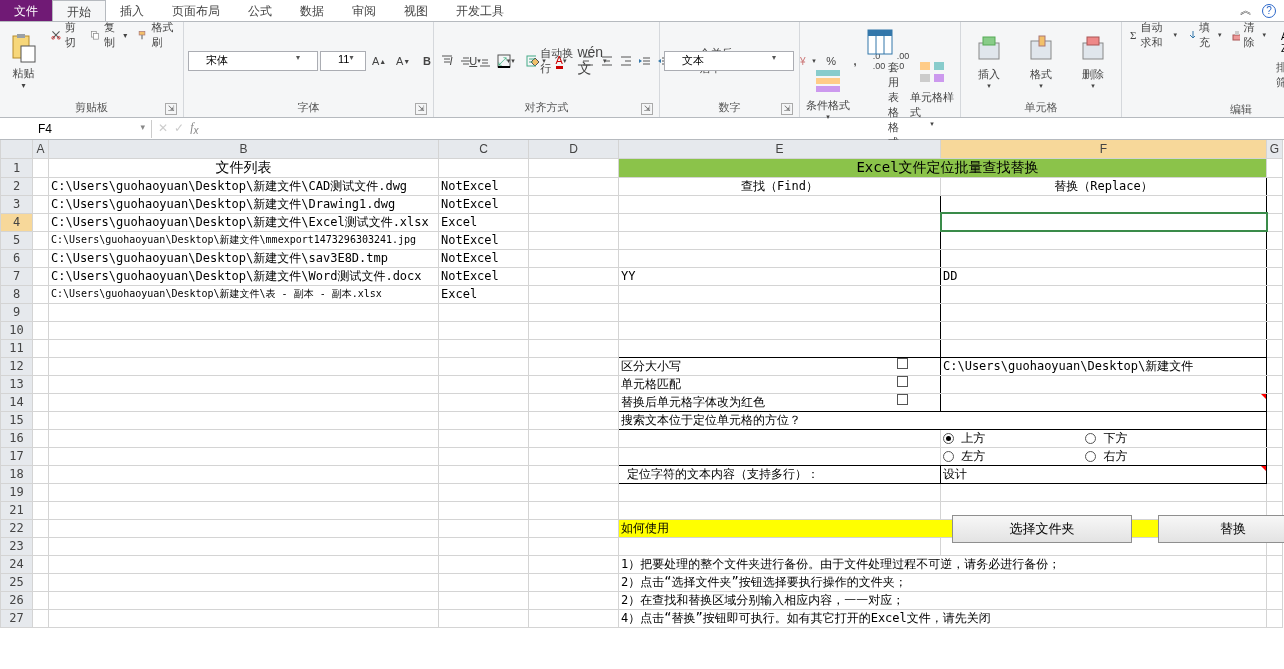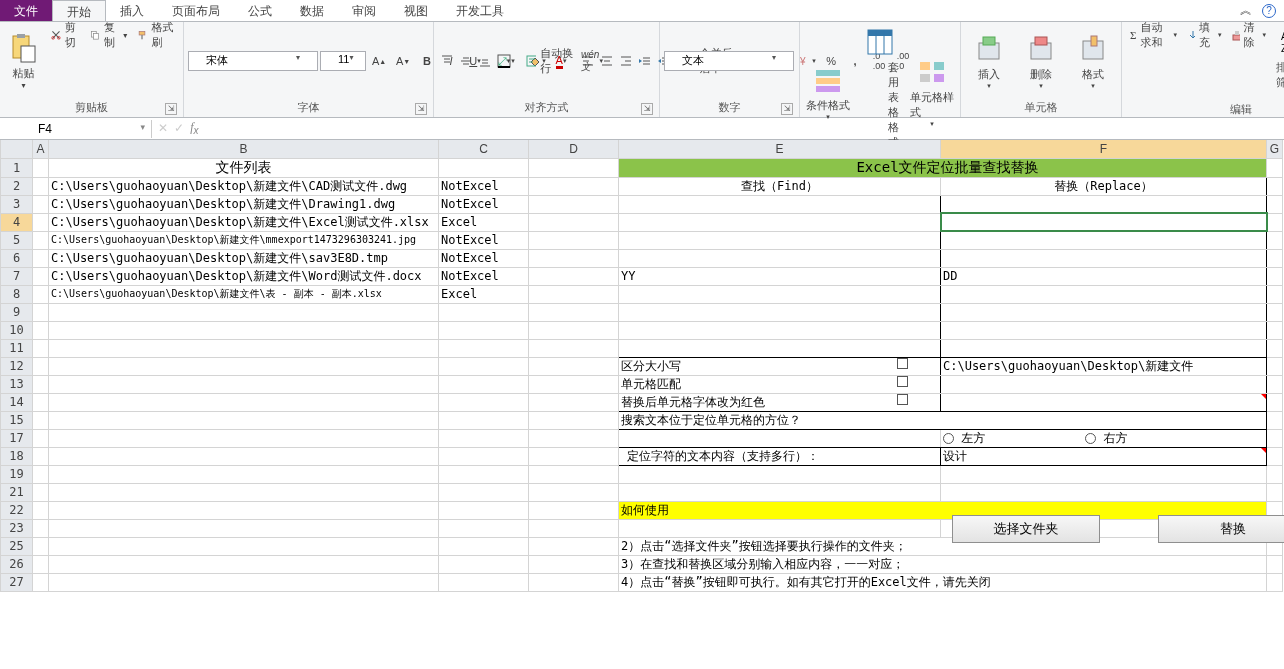--- a/index.html
+++ b/index.html
@@ -176,21 +176,21 @@
                 <path d="M3 8 L7 4 L11 8 L7 12 Z" fill="#f2c069" stroke="#555"></path>
               </svg>
               <span style="font-size:7px;">▾</span>
             </div>
         <div class="small-btn">
               <span style="color:#c00;border-bottom:3px solid #c00;">A</span>
               <span style="font-size:7px;">▾</span>
             </div>
         <div class="sep-v"></div>
         <div class="small-btn">
-              <span style="font-size:10px;font-style:italic;">wén<br>文</span>
+              <span style="font-size:14px;">wén<br>文</span>
               <span style="font-size:7px;">▾</span>
             </div>
       </div>
     </div>
       </div>
     <div class="group-label"><span>字体</span><span class="launcher">⇲</span></div>
   </div>
 
   <div class="group" style="width:226px;">
     <div class="group-body">
@@ -352,32 +352,32 @@
       <div class="big-btn">
           <svg class="icon-lg" viewBox="0 0 32 32">
             <rect x="6" y="10" width="20" height="16" fill="#e0e6ec" stroke="#888"></rect>
             <rect x="10" y="4" width="12" height="8" fill="#8c8" stroke="#5a5"></rect>
           </svg>
           <span>插入</span>
           <span style="font-size:7px;">▾</span>
         </div>
       <div class="big-btn">
           <svg class="icon-lg" viewBox="0 0 32 32">
+            <rect x="6" y="8" width="20" height="18" fill="#e0e6ec" stroke="#888"></rect>
+            <rect x="14" y="3" width="6" height="10" fill="#f2c069" stroke="#a77"></rect>
+          </svg>
+          <span>格式</span>
+          <span style="font-size:7px;">▾</span>
+        </div>
+      <div class="big-btn">
+          <svg class="icon-lg" viewBox="0 0 32 32">
             <rect x="6" y="10" width="20" height="16" fill="#e0e6ec" stroke="#888"></rect>
             <rect x="10" y="4" width="12" height="8" fill="#e88" stroke="#a55"></rect>
           </svg>
           <span>删除</span>
-          <span style="font-size:7px;">▾</span>
-        </div>
-      <div class="big-btn">
-          <svg class="icon-lg" viewBox="0 0 32 32">
-            <rect x="6" y="8" width="20" height="18" fill="#e0e6ec" stroke="#888"></rect>
-            <rect x="14" y="3" width="6" height="10" fill="#f2c069" stroke="#a77"></rect>
-          </svg>
-          <span>格式</span>
           <span style="font-size:7px;">▾</span>
         </div>
     </div>
     <div class="group-label"><span>单元格</span></div>
   </div>
 
   <div class="group" style="flex:1;">
     <div class="group-body">
       <div class="col">
         <div class="text-btn">
@@ -605,20 +605,30 @@
         <tr>
           <td class="rowhdr">15</td>
           <td></td>
           <td></td>
           <td></td>
           <td></td>
           <td colspan="2" style="border-left: 1px solid rgb(0, 0, 0); border-right: 1px solid rgb(0, 0, 0); border-bottom: 1px solid rgb(0, 0, 0);">搜索文本位于定位单元格的方位？</td>
           <td></td>
         </tr>
         <tr>
+          <td class="rowhdr">16</td>
+          <td></td>
+          <td></td>
+          <td></td>
+          <td></td>
+          <td style="border-left: 1px solid rgb(0, 0, 0);"></td>
+          <td style="border-right: 1px solid rgb(0, 0, 0); border-left: 1px solid rgb(0, 0, 0);"><span class="radio-draw checked"></span> <span>上方</span><span style="display:inline-block;width:100px;"></span><span class="radio-draw"></span> <span>下方</span></td>
+          <td></td>
+        </tr>
+        <tr>
           <td class="rowhdr">17</td>
           <td></td>
           <td></td>
           <td></td>
           <td></td>
           <td style="border-left: 1px solid rgb(0, 0, 0); border-bottom: 1px solid rgb(0, 0, 0);"></td>
           <td style="border-right: 1px solid rgb(0, 0, 0); border-left: 1px solid rgb(0, 0, 0); border-bottom: 1px solid rgb(0, 0, 0);"><span class="radio-draw"></span> <span>左方</span><span style="display:inline-block;width:100px;"></span><span class="radio-draw"></span> <span>右方</span></td>
           <td></td>
         </tr>
         <tr>
@@ -664,44 +674,53 @@
           <td class="rowhdr">23</td>
           <td></td>
           <td></td>
           <td></td>
           <td></td>
           <td></td>
           <td></td>
           <td></td>
         </tr>
         <tr>
+          <td class="rowhdr">24</td>
+          <td></td>
+          <td></td>
+          <td></td>
+          <td></td>
+          <td colspan="2">1）把要处理的整个文件夹进行备份。由于文件处理过程不可逆，请务必进行备份；</td>
+          <td></td>
+        </tr>
+        <tr>
           <td class="rowhdr">25</td>
           <td></td>
           <td></td>
           <td></td>
           <td></td>
           <td colspan="2">2）点击“选择文件夹”按钮选择要执行操作的文件夹；</td>
           <td></td>
         </tr>
         <tr>
           <td class="rowhdr">26</td>
           <td></td>
           <td></td>
           <td></td>
           <td></td>
-          <td colspan="2">3）在查找和替换区域分别输入相应内容，一一对应；</td>
+          <td colspan="2">2）在查找和替换区域分别输入相应内容，一一对应；</td>
           <td></td>
         </tr>
         <tr>
           <td class="rowhdr">27</td>
           <td></td>
           <td></td>
           <td></td>
           <td></td>
           <td colspan="2">4）点击“替换”按钮即可执行。如有其它打开的Excel文件，请先关闭</td>
           <td></td>
         </tr>
       </tbody>
 </table>
 
-<div class="overlay-btn" style="left:952px; top:375px; width:148px;">选择文件夹</div>
+<div class="overlay-btn" style="left:952px; top:375px; width:180px;">选择文件夹</div>
 <div class="overlay-btn" style="left:1118px; top:375px; width:150px;margin-left:40px;">替换</div>
 </div>
 
 </body></html>

